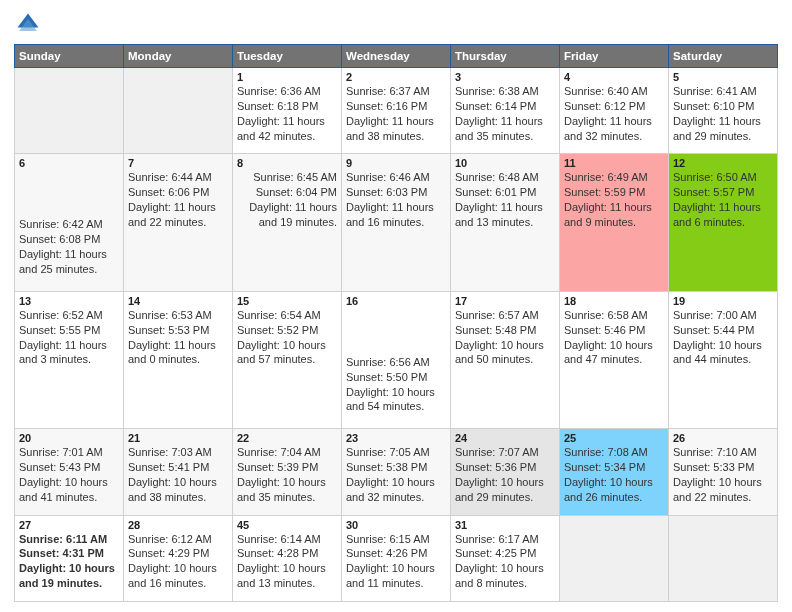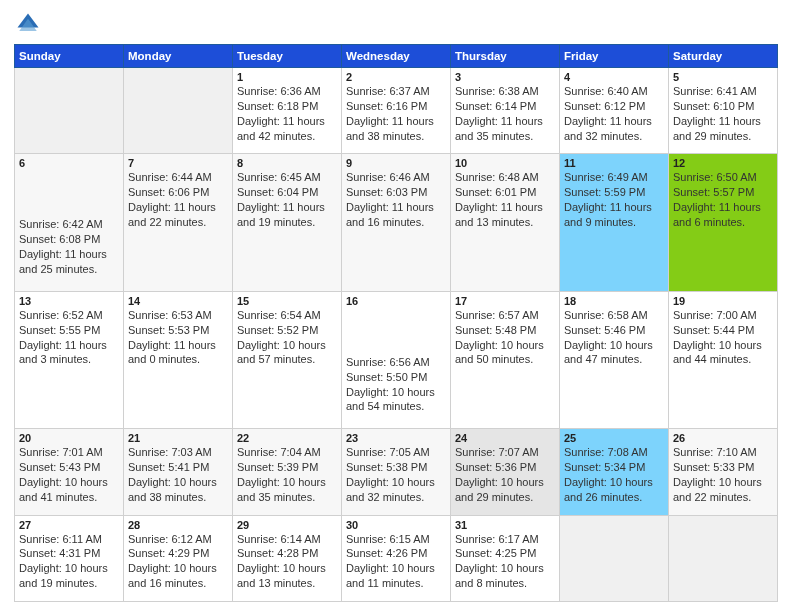--- a/index.html
+++ b/index.html
@@ -62,21 +62,21 @@
       color: #444;
       font-weight: normal;
     }
     .calendar {
       width: 100%;
       border-collapse: collapse;
       flex: 1;
       table-layout: fixed;
     }
     .calendar th {
-      background: #1d4ed8;
+      background: #737373;
       color: #fff;
       font-size: 11.5px;
       font-weight: bold;
       padding: 5px 4px;
       text-align: left;
       border: 1px solid #1e5a9c;
     }
     .calendar td {
       border: 1px solid #d0d0d0;
       vertical-align: top;
@@ -185,37 +185,37 @@
 Daylight: 11 hours and 25 minutes.</div>
           </td>
           <td style="background: rgb(247, 247, 247);">
             <span class="day-number">7</span>
             <div class="day-detail" style="white-space: pre-line;">Sunrise: 6:44 AM
 Sunset: 6:06 PM
 Daylight: 11 hours and 22 minutes.</div>
           </td>
           <td style="background: rgb(247, 247, 247);">
             <span class="day-number">8</span>
-            <div class="day-detail" style="white-space: pre-line;">Sunrise: 6:45 AM
+            <div class="day-detail" style="white-space: pre-line; text-align: right;">Sunrise: 6:45 AM
 Sunset: 6:04 PM
 Daylight: 11 hours and 19 minutes.</div>
           </td>
           <td style="background: rgb(247, 247, 247);">
             <span class="day-number">9</span>
             <div class="day-detail" style="white-space: pre-line;">Sunrise: 6:46 AM
 Sunset: 6:03 PM
 Daylight: 11 hours and 16 minutes.</div>
           </td>
           <td style="background: rgb(247, 247, 247);">
             <span class="day-number">10</span>
             <div class="day-detail" style="white-space: pre-line;">Sunrise: 6:48 AM
 Sunset: 6:01 PM
 Daylight: 11 hours and 13 minutes.</div>
           </td>
-          <td style="background: #7dd3fc;">
+          <td style="background: #fca5a5;">
             <span class="day-number">11</span>
             <div class="day-detail" style="white-space: pre-line;">Sunrise: 6:49 AM
 Sunset: 5:59 PM
 Daylight: 11 hours and 9 minutes.</div>
           </td>
           <td style="background: #84cc16;">
             <span class="day-number">12</span>
             <div class="day-detail" style="white-space: pre-line;">Sunrise: 6:50 AM
 Sunset: 5:57 PM
 Daylight: 11 hours and 6 minutes.</div>
@@ -305,32 +305,32 @@
           <td style="background: rgb(247, 247, 247);">
             <span class="day-number">26</span>
             <div class="day-detail" style="white-space: pre-line;">Sunrise: 7:10 AM
 Sunset: 5:33 PM
 Daylight: 10 hours and 22 minutes.</div>
           </td>
         </tr>
         <tr>
           <td>
             <span class="day-number">27</span>
-            <div class="day-detail" style="white-space: pre-line;">Sunrise: 6:11 AM
+            <div class="day-detail" style="white-space: pre-line; font-weight: bold;">Sunrise: 6:11 AM
 Sunset: 4:31 PM
 Daylight: 10 hours and 19 minutes.</div>
           </td>
           <td>
             <span class="day-number">28</span>
             <div class="day-detail" style="white-space: pre-line;">Sunrise: 6:12 AM
 Sunset: 4:29 PM
 Daylight: 10 hours and 16 minutes.</div>
           </td>
           <td>
-            <span class="day-number">29</span>
+            <span class="day-number">45</span>
             <div class="day-detail" style="white-space: pre-line;">Sunrise: 6:14 AM
 Sunset: 4:28 PM
 Daylight: 10 hours and 13 minutes.</div>
           </td>
           <td>
             <span class="day-number">30</span>
             <div class="day-detail" style="white-space: pre-line;">Sunrise: 6:15 AM
 Sunset: 4:26 PM
 Daylight: 10 hours and 11 minutes.</div>
           </td>

